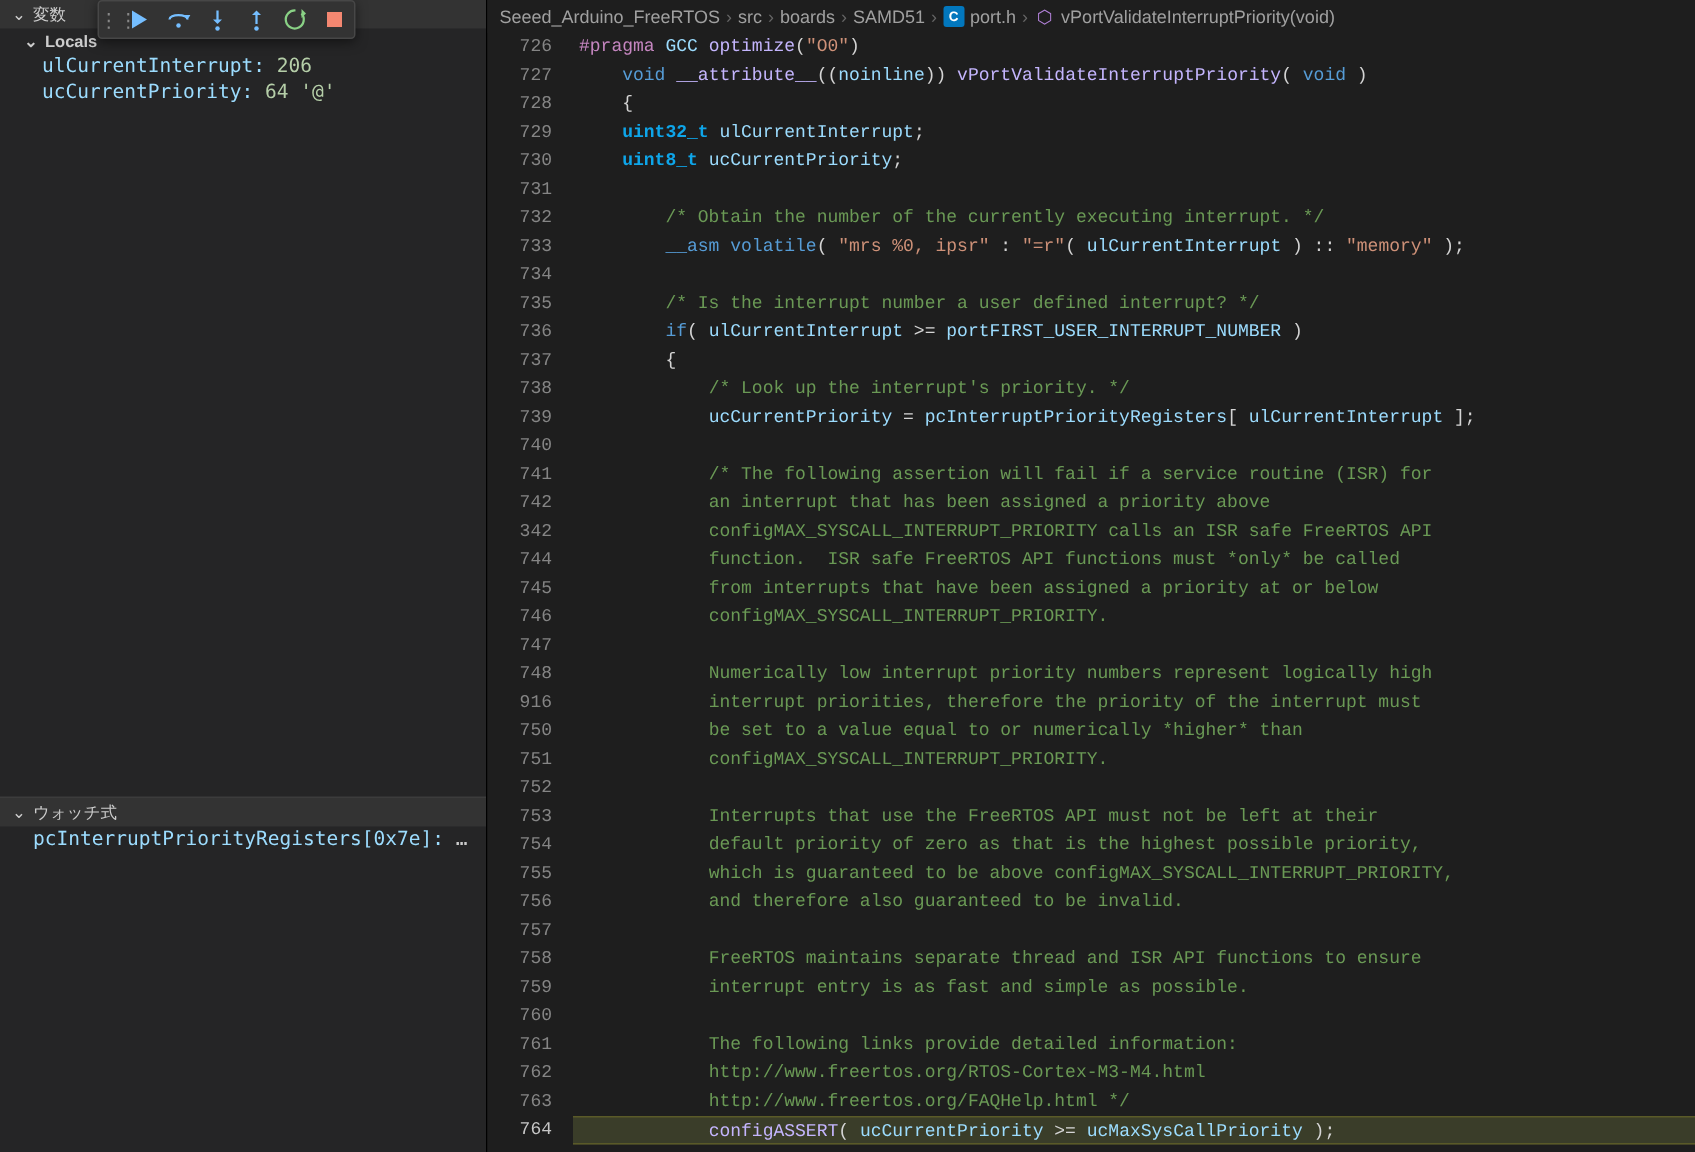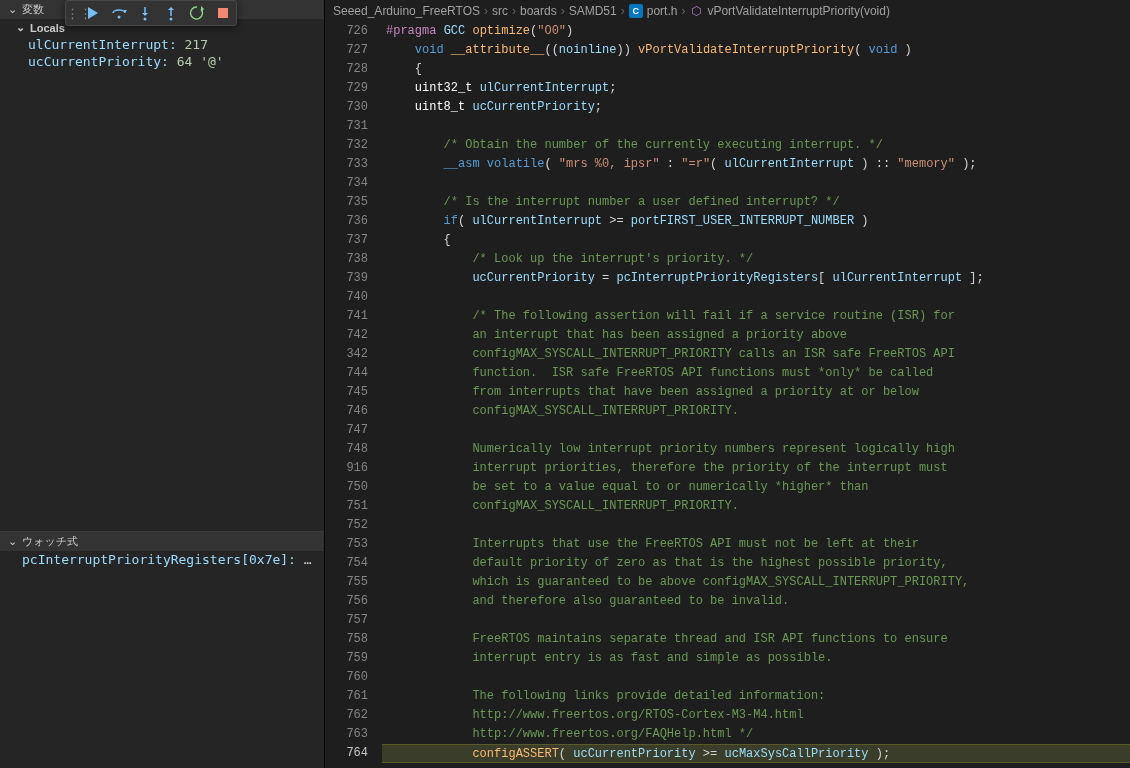--- a/index.html
+++ b/index.html
@@ -92,22 +92,22 @@
 .gutter .ln { height:19px; }
 .gutter .ln.bp { color:#c6c6c6; position:relative; }
 .code {
   flex:1;
   white-space:pre;
   color:#d4d4d4;
 }
 .code .row { height:19px; padding-left:4px; }
 .code .row.hl { background:#3a3d29; border:1px solid #5a5a28; border-left:none; border-right:none; }
 .tk-kw { color:#569cd6; }
-.tk-type { color:#ffffff; }
-.tk-fn { color:#fdba74; }
+.tk-type { color:#0ea5e9;font-weight:bold; }
+.tk-fn { color:#c4b5fd; }
 .tk-str { color:#ce9178; }
 .tk-cmt { color:#6a9955; }
 .tk-dir { color:#c586c0; }
 .tk-id { color:#9cdcfe; }
 .tk-br { color:#d4d4d4; }
 .debug-toolbar {
   position:absolute;
   top:0; left:-260px;
   background:#333333;
   border:1px solid #474747;
@@ -133,21 +133,21 @@
   <div class="top-panel">
     <div class="panel-section-title">
       <span class="chev">⌄</span>
       <span>変数</span>
     </div>
     <div class="panel-section-title sub">
       <span class="chev">⌄</span>
       <span>Locals</span>
     </div>
     <div id="vars-list">
-        <div class="var-line"><span class="var-name">ulCurrentInterrupt:</span> <span class="var-value num">217</span></div>
+        <div class="var-line"><span class="var-name">ulCurrentInterrupt:</span> <span class="var-value num">206</span></div>
         <div class="var-line"><span class="var-name">ucCurrentPriority:</span> <span class="var-value num">64 '@'</span></div>
       </div>
   </div>
   <div class="spacer"></div>
   <div class="watch-panel">
     <div class="panel-section-title">
       <span class="chev">⌄</span>
       <span>ウォッチ式</span>
     </div>
     <div id="watch-list">

